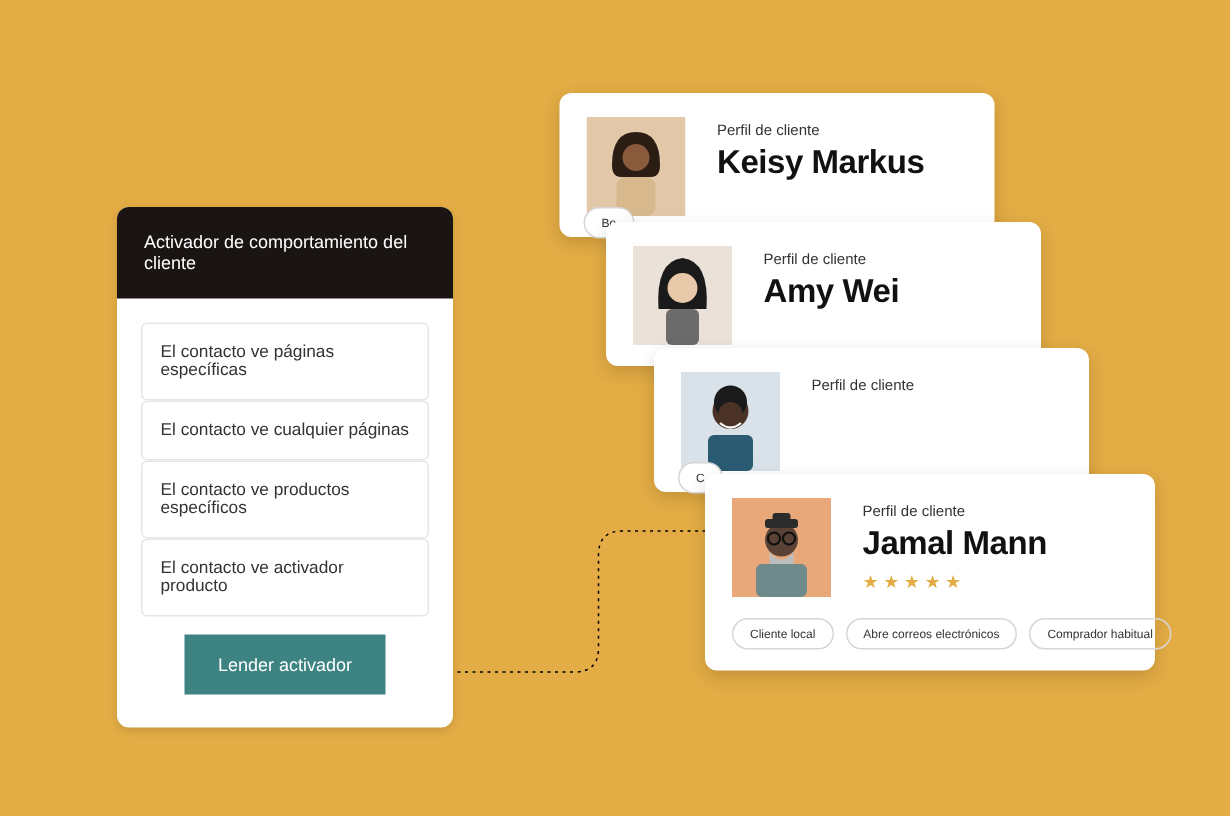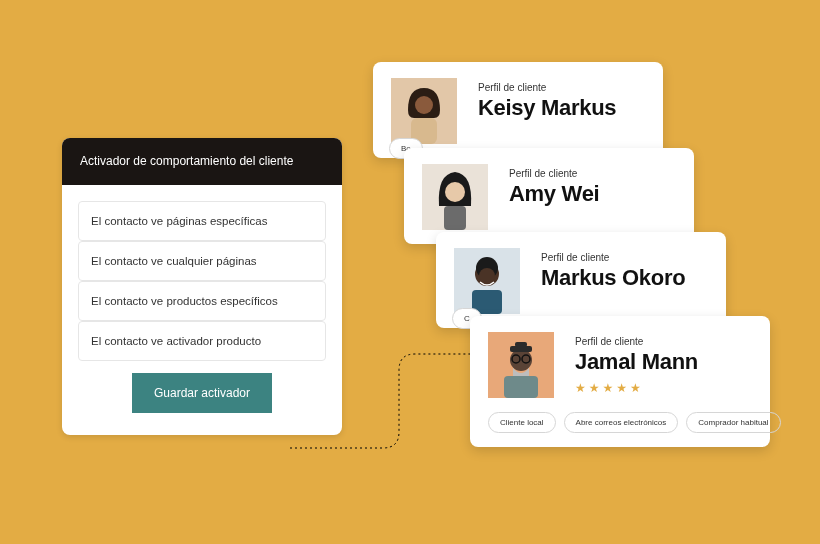--- a/index.html
+++ b/index.html
@@ -8,23 +8,23 @@
     height: 544px;
     background: #e3ac44;
     font-family: -apple-system, BlinkMacSystemFont, "Segoe UI", Helvetica, Arial, sans-serif;
     position: relative;
     overflow: hidden;
   }
 
   
   .trigger-panel {
     position: absolute;
-    left: 62px;
+    left: 78px;
     top: 138px;
-    width: 280px;
+    width: 224px;
     background: #fff;
     border-radius: 8px;
     box-shadow: 0 2px 6px rgba(0,0,0,0.12);
     overflow: hidden;
   }
   .trigger-header {
     background: #1a1513;
     color: #fff;
     font-size: 12px;
     padding: 16px 18px 17px;
@@ -153,21 +153,21 @@
   <path d="M 290 448 L 383 448 Q 399 448 399 432 L 399 370 Q 399 354 415 354 L 470 354" fill="none" stroke="#000" stroke-width="1" stroke-dasharray="2 3"></path>
 </svg>
 
 <div class="trigger-panel">
   <div class="trigger-header">Activador de comportamiento del cliente</div>
   <div class="trigger-body">
     <button class="trigger-option">El contacto ve páginas específicas</button>
     <button class="trigger-option">El contacto ve cualquier páginas</button>
     <button class="trigger-option">El contacto ve productos específicos</button>
     <button class="trigger-option">El contacto ve activador producto</button>
-    <button class="trigger-save">Guardar activador</button>
+    <button class="trigger-save">Lender activador</button>
   </div>
 </div>
 
 <div class="card card1">
   <div class="card-top">
     <span class="avatar">
       <svg viewBox="0 0 66 66">
           <rect width="66" height="66" fill="#e2c7a8"></rect>
           <circle cx="33" cy="24" r="13" fill="#8a5a3c"></circle>
           <path d="M33 10 q-16 0 -16 22 q0 8 6 8 l20 0 q6 0 6 -8 q0 -22 -16 -22" fill="#2b1d14"></path>
@@ -207,21 +207,20 @@
           <rect width="66" height="66" fill="#d9e2e8"></rect>
           <circle cx="33" cy="26" r="12" fill="#4a3326"></circle>
           <circle cx="33" cy="20" r="11" fill="#1a1a1a"></circle>
           <circle cx="33" cy="28" r="8" fill="#4a3326"></circle>
           <path d="M26 34 q7 6 14 0" stroke="#fff" stroke-width="1.5" fill="none"></path>
           <rect x="18" y="42" width="30" height="24" rx="4" fill="#2b5a73"></rect>
         </svg>
     </span>
     <div class="card-info">
       <span class="label-small">Perfil de cliente</span>
-      <span class="name">Markus Okoro</span>
     </div>
   </div>
   <span class="partial-tag" style="left:16px;">C</span>
 </div>
 
 <div class="card card4">
   <div class="card-top">
     <span class="avatar">
       <svg viewBox="0 0 66 66">
           <rect width="66" height="66" fill="#e8a879"></rect>

